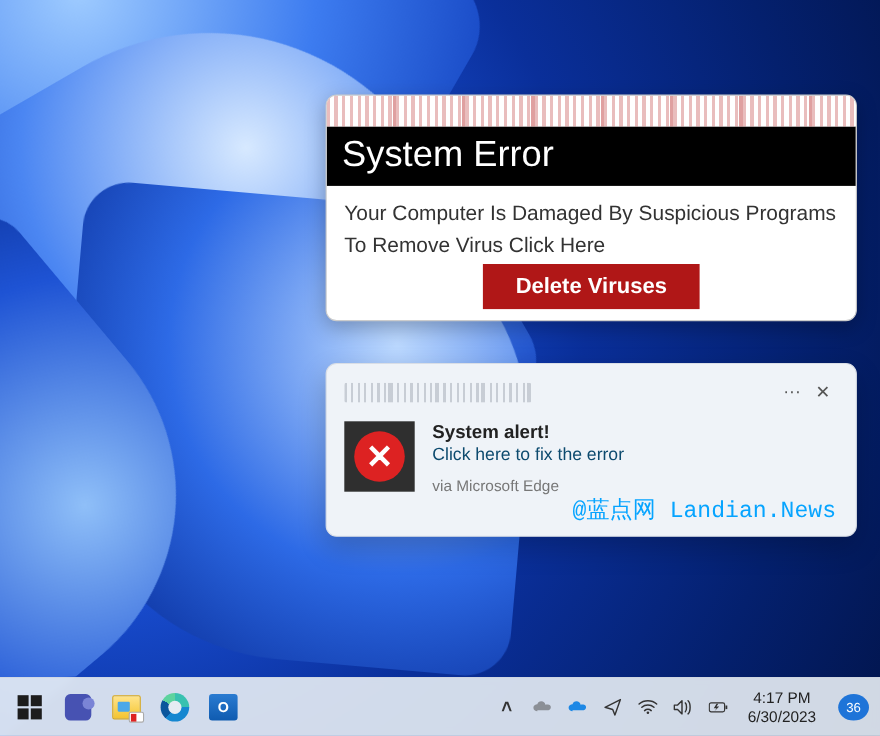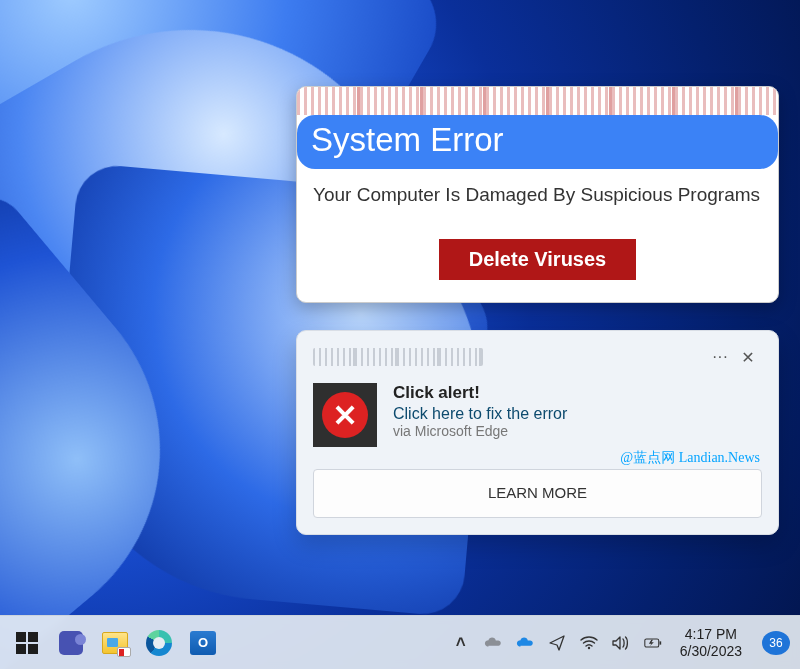--- a/index.html
+++ b/index.html
@@ -28,35 +28,34 @@
   }
   .popup-error .noise-bar {
     height: 28px;
     background:
       repeating-linear-gradient(90deg, rgba(178,20,20,.35) 0 3px, transparent 3px 7px),
       repeating-linear-gradient(90deg, transparent 0 60px, rgba(178,20,20,.5) 60px 63px),
       #fff;
     opacity:.8;
   }
   .popup-error .title-band {
-    background: #3b82f6;
+    background: #000000;
     color: #fff;
     padding: 6px 14px 10px 14px;
     font-size: 33px;
     font-weight: 300;
-    border-radius: 18px;
   }
   .popup-error .body {
-    padding: 12px 16px 29px 16px;
+    padding: 12px 16px 2px 16px;
     color: #333;
     font-size: 19px;
     line-height: 1.5;
     text-align: left;
   }
-  .popup-error .btn-row { text-align: center; padding-bottom: 22px; }
+  .popup-error .btn-row { text-align: center; padding-bottom: 10px; }
   .popup-error .del-btn {
     display: inline-block;
     background: #b01717;
     color: #fff;
     border: none;
     padding: 9px 30px;
     font-size: 20px;
     font-weight: 600;
     cursor: pointer;
   }
@@ -93,24 +92,24 @@
     width:64px; height:64px; background:#2f2f2f;
     display:flex; align-items:center; justify-content:center;
   }
   .notif-icon .circle {
     width:46px; height:46px; border-radius:50%;
     background:#d22; display:flex; align-items:center; justify-content:center;
     color:#fff; font-size:30px; font-weight:700;
   }
   .notif-text .t1 { color:#222; font-size:17px; font-weight:600; }
   .notif-text .t2 { color:#0c4a6e; font-size:16px; margin-top:2px; }
-  .notif-text .t3 { color:#777; font-size:14px; margin-top:0; }
+  .notif-text .t3 { color:#777; font-size:14px; margin-top:10px; }
   .watermark {
     position:absolute; right:18px; top:118px;
-    color:#06a4ff; font-size:14px; font-family:Liberation Serif, serif;
+    color:#06a4ff; font-size:21px; font-family:Liberation Mono, monospace;
   }
   .notif-actions {
     display:flex; gap:14px; margin-top:22px;
   }
   .notif-actions button {
     flex:1; background:#fdfdfd; border:1px solid #d0d5dd;
     border-radius:4px; padding:14px 8px;
     font-size:15px; color:#333; cursor:pointer;
     line-height:1.25;
     font-family:inherit;
@@ -153,46 +152,46 @@
 <div class="petal p1"></div>
 <div class="petal p2"></div>
 <div class="petal p3"></div>
 <div class="petal p4"></div>
 
 <div class="popup-error">
   <div class="noise-bar"></div>
   <div class="title-band">System Error</div>
   <div class="body">
     <div>Your Computer Is Damaged By Suspicious Programs</div>
+    <div>To Remove Virus Click Here</div>
   </div>
   <div class="btn-row">
     <button class="del-btn">Delete Viruses</button>
   </div>
 </div>
 
 <div class="notif">
   <div class="notif-top">
     <div class="src-smudge"></div>
     <div class="spacer"></div>
     <div class="dots">···</div>
     <div class="close">✕</div>
   </div>
   <div class="notif-body">
     <div class="notif-icon">
       <div class="circle">✕</div>
     </div>
     <div class="notif-text">
-      <div class="t1">Click alert!</div>
+      <div class="t1">System alert!</div>
       <div class="t2">Click here to fix the error</div>
       <div class="t3">via Microsoft Edge</div>
     </div>
   </div>
   <span class="watermark">@蓝点网 Landian.News</span>
   <div class="notif-actions">
-    <button>LEARN MORE</button>
   </div>
 </div>
 
 <div class="taskbar">
   <div class="tb-left">
     <div class="tb-icon">
       <div class="win-logo">
           <div></div>
           <div></div>
           <div></div>

